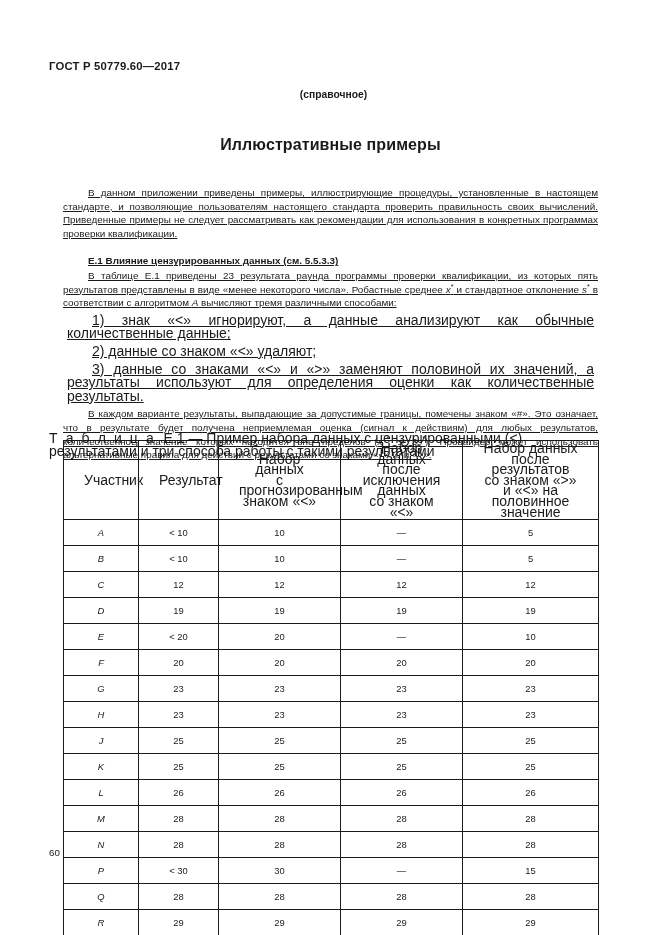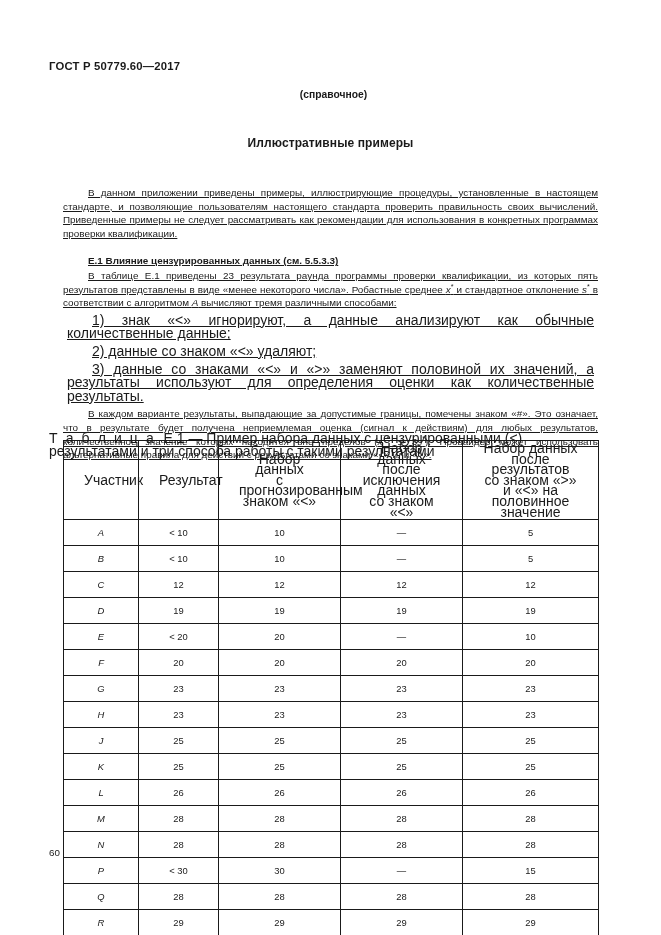--- a/index.html
+++ b/index.html
@@ -44,21 +44,21 @@
     line-height: 14px;
   }
   .annex-block .sub { font-weight: bold; padding-left: 6px; }
 
   .doc-title {
     position: absolute;
     left: 0;
     top: 136px;
     width: 661px;
     text-align: center;
-    font-size: 12px;
+    font-size: 16px;
     font-weight: bold;
     letter-spacing: 0.1px;
   }
 
   
   .body-area {
     position: absolute;
     left: 63px;
     top: 186px;
     width: 535px;

